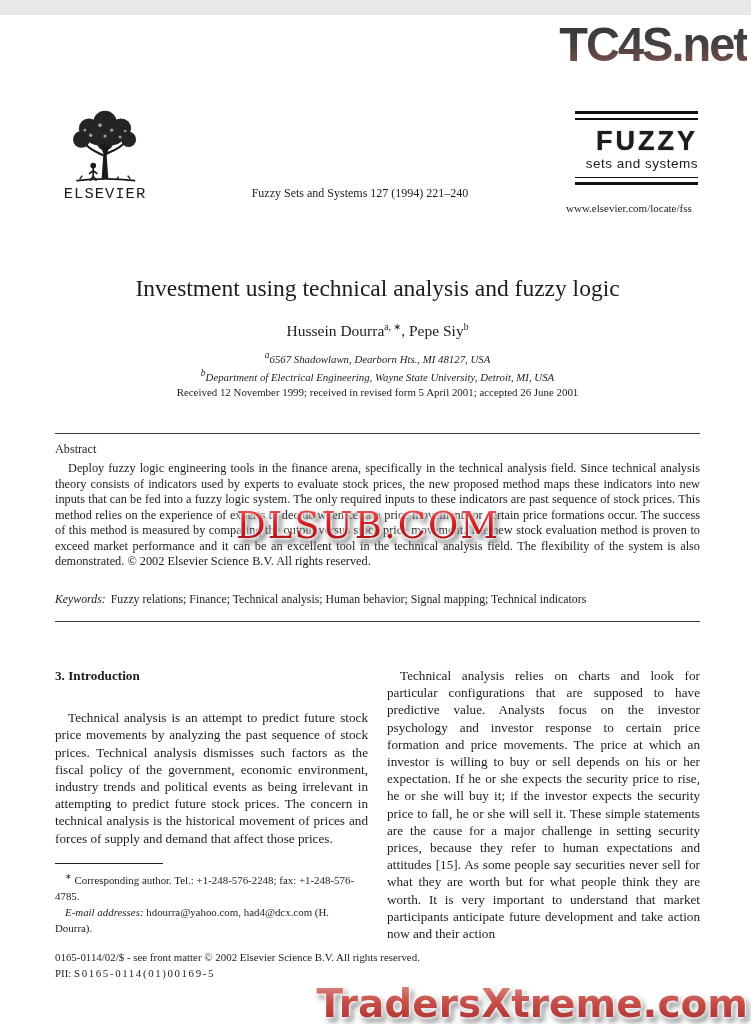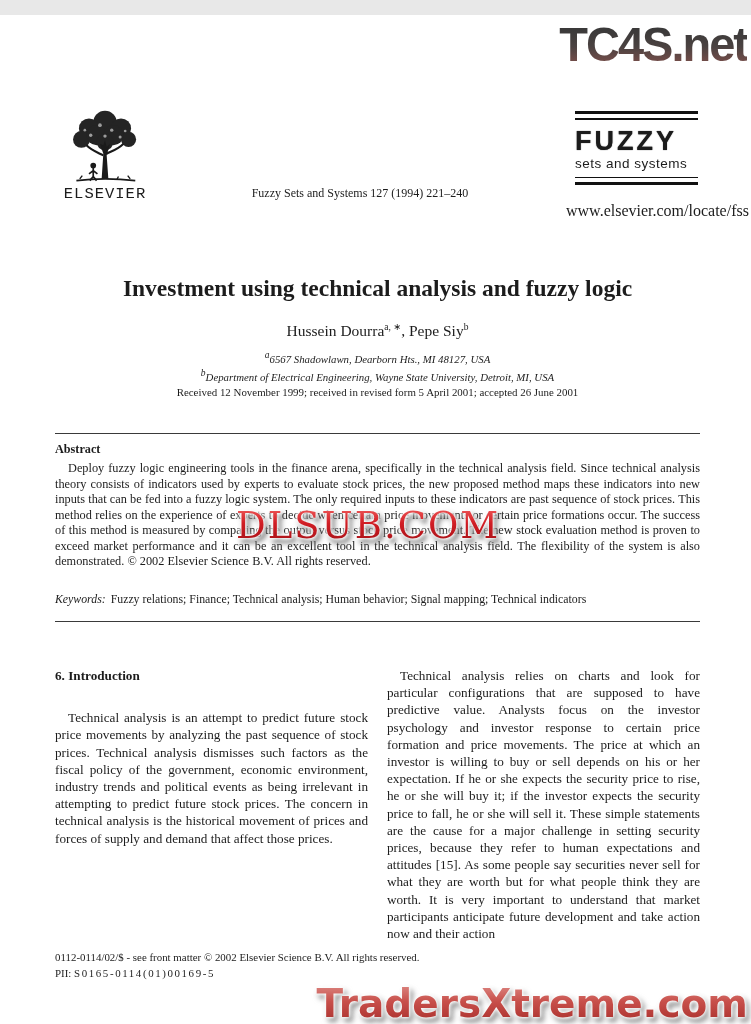--- a/index.html
+++ b/index.html
@@ -32,42 +32,42 @@
     font-size:39px;letter-spacing:0px;
     background:linear-gradient(180deg,#dd8a85 5%,#c8504b 45%,#a92f2c 95%);
     -webkit-background-clip:text;background-clip:text;color:transparent;
     filter:drop-shadow(0 0 2px #ffffff) drop-shadow(0 0 1px #ffffff) drop-shadow(3px 4px 2px rgba(120,120,120,0.7));
   }
   
   .elsevier{position:absolute;left:58px;top:95px;width:94px;text-align:center;}
   .elsevier svg{display:block;margin:0 auto;}
   .elsevier-word{font-size:15.5px;letter-spacing:1px;margin-top:1px;font-family:Liberation Mono, monospace;}
   .journal-ref{position:absolute;left:55px;top:171px;width:610px;text-align:center;font-size:12px;}
-  .fuzzy-logo{position:absolute;left:575px;top:96px;width:123px;text-align:left;
+  .fuzzy-logo{position:absolute;left:575px;top:96px;width:123px;text-align:right;
     font-family:"Liberation Sans",sans-serif;}
   .rule{background:#111;width:100%;}
   .rule.thick{height:3px;}
   .rule.thin{height:1.5px;}
   .fz-gap{height:4px;}
   .fuzzy-title{font-weight:bold;font-size:27px;letter-spacing:3px;line-height:1;
     margin-top:8px;text-shadow:0 0 1px #222;}
   .fuzzy-sub{font-size:13.5px;letter-spacing:0.5px;margin:1px 0 6px 0;}
-  .journal-url{position:absolute;left:566px;top:187px;width:140px;text-align:left;font-size:16px;}
+  .journal-url{position:absolute;left:566px;top:187px;width:140px;text-align:left;font-size:11px;}
   
   .title{position:absolute;left:55px;top:260px;width:645px;margin:0;text-align:center;
-    font-size:23.5px;font-weight:bold;}
+    font-size:23.5px;font-weight:normal;}
   .authors{position:absolute;left:55px;top:306px;width:645px;text-align:center;font-size:15.5px;}
   .authors sup,.affils sup{font-size:9.5px;}
   .affils{position:absolute;left:55px;top:333px;width:645px;text-align:center;
     font-style:italic;font-size:10.8px;line-height:14px;}
   .received{position:absolute;left:55px;top:371px;width:645px;text-align:center;font-size:10.9px;}
   .rule-full{position:absolute;left:55px;width:645px;height:1px;background:#3a3a3a;}
   .r1{top:418px;}
   .r2{top:606px;}
-  .abstract-head{position:absolute;left:55px;top:427px;font-weight:bold;font-size:12.2px;}
+  .abstract-head{position:absolute;left:55px;top:427px;font-weight:normal;font-size:12.2px;}
   .abstract-body{position:absolute;left:55px;top:446px;width:645px;margin:0;
     font-size:12.3px;line-height:15.5px;text-align:justify;text-indent:13px;}
   .keywords{position:absolute;left:55px;top:577px;width:645px;margin:0;font-size:11.8px;}
   .keywords .kw-label{font-style:italic;margin-right:5px;}
   
   .col{position:absolute;top:652px;width:313px;font-size:13.2px;line-height:17.2px;text-align:justify;}
   .col.left{left:55px;}
   .col.right{left:387px;}
   .col h2{font-size:13.2px;margin:0 0 25px 0;}
   .col p{margin:0;text-indent:13px;}
@@ -146,28 +146,33 @@
   <div class="rule-full r1"></div>
   <div class="abstract-head">Abstract</div>
   <p class="abstract-body">Deploy fuzzy logic engineering tools in the finance arena, specifically in the technical analysis field. Since technical analysis theory consists of indicators used by experts to evaluate stock prices, the new proposed method maps these indicators into new inputs that can be fed into a fuzzy logic system. The only required inputs to these indicators are past sequence of stock prices. This method relies on the experience of experts to decide when certain price movements or certain price formations occur. The success of this method is measured by comparing the output versus stock price movement. The new stock evaluation method is proven to exceed market performance and it can be an excellent tool in the technical analysis field. The flexibility of the system is also demonstrated. © 2002 Elsevier Science B.V. All rights reserved.</p>
 
   <div class="wm-dlsub">DLSUB.COM</div>
 
   <p class="keywords"><span class="kw-label">Keywords:</span><span>Fuzzy relations; Finance; Technical analysis; Human behavior; Signal mapping; Technical indicators</span></p>
   <div class="rule-full r2"></div>
 
   <div class="col left">
-    <h2>6.  Introduction</h2>
+    <h2>3.  Introduction</h2>
     <p>Technical analysis is an attempt to predict future stock price movements by analyzing the past sequence of stock prices. Technical analysis dismisses such factors as the fiscal policy of the government, economic environment, industry trends and political events as being irrelevant in attempting to predict future stock prices. The concern in technical analysis is the historical movement of prices and forces of supply and demand that affect those prices.</p>
   </div>
   <div class="col right">
     <p>Technical analysis relies on charts and look for particular configurations that are supposed to have predictive value. Analysts focus on the investor psychology and investor response to certain price formation and price movements. The price at which an investor is willing to buy or sell depends on his or her expectation. If he or she expects the security price to rise, he or she will buy it; if the investor expects the security price to fall, he or she will sell it. These simple statements are the cause for a major challenge in setting security prices, because they refer to human expectations and attitudes [15]. As some people say securities never sell for what they are worth but for what people think they are worth. It is very important to understand that market participants anticipate future development and take action now and their action</p>
   </div>
 
+  <div class="footnote">
+    <div class="fn-rule"></div>
+    <p><sup>∗</sup> <span>Corresponding author. Tel.: +1-248-576-2248; fax: +1-248-576-4785.</span></p>
+    <p><span class="em-label">E-mail addresses:</span> <span>hdourra@yahoo.com, had4@dcx.com (H. Dourra).</span></p>
+  </div>
 
   <div class="footer">
-    <div>0112-0114/02/$ - see front matter © 2002 Elsevier Science B.V. All rights reserved.</div>
+    <div>0165-0114/02/$ - see front matter © 2002 Elsevier Science B.V. All rights reserved.</div>
     <div><span>PII:</span> <span class="pii">S0165-0114(01)00169-5</span></div>
   </div>
 
   <div class="wm-traders">TradersXtreme.com</div>
 
 </div>
 
 </body></html>

